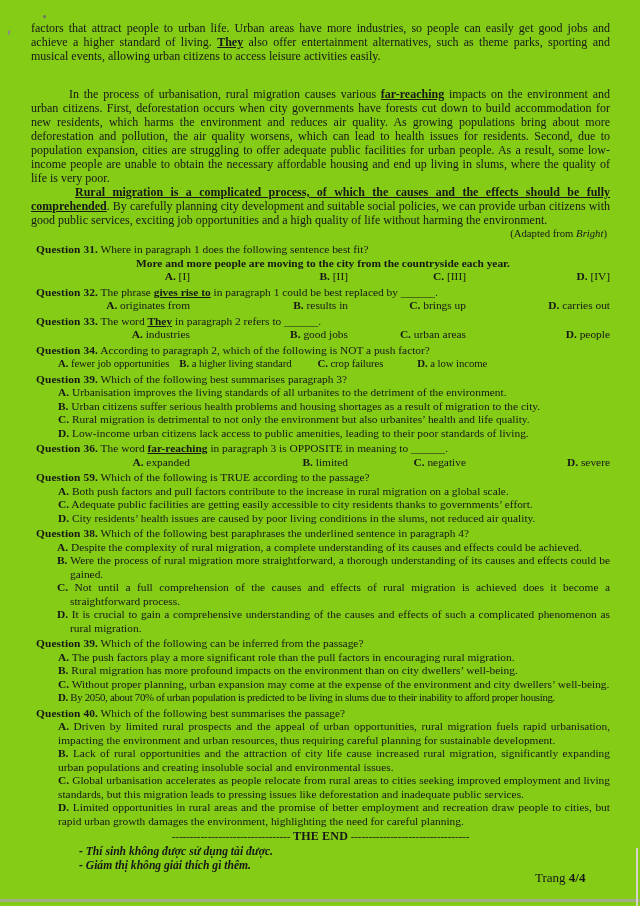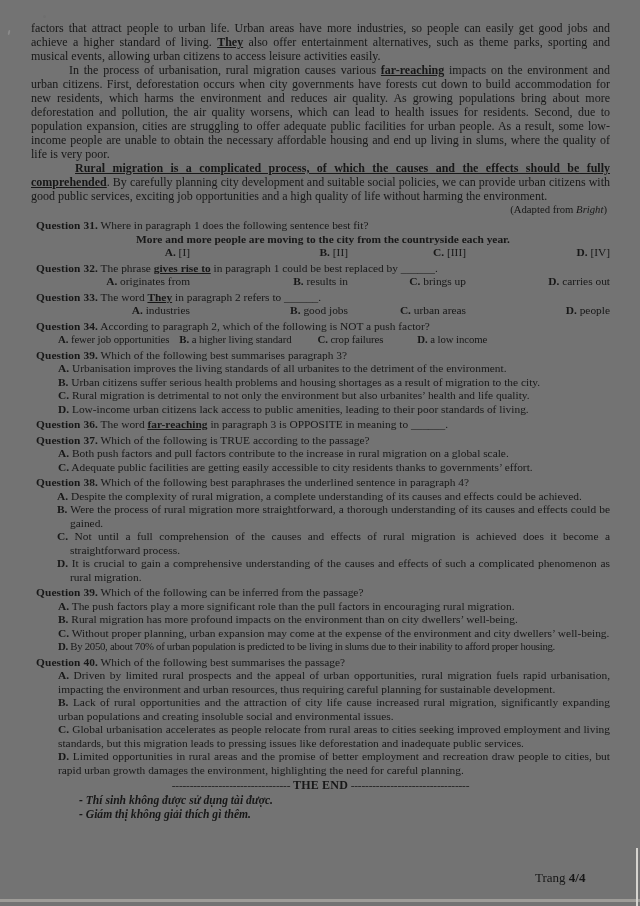--- a/index.html
+++ b/index.html
@@ -1,24 +1,24 @@
 <!DOCTYPE html>
 <html><head>
 <meta charset="utf-8">
 <style>
   html,body{margin:0;padding:0;background:#e9e9e7;}
   .page{
     position:relative;width:640px;height:906px;margin:0 auto;
-    background:#737373;color:#171717;overflow:hidden;
+    background:#84cc16;color:#171717;overflow:hidden;
     font-family:"Liberation Serif","DejaVu Serif",serif;
     box-sizing:border-box;padding:21px 30px 0 31px;
   }
   
   .para{margin:0;text-align:justify;font-size:12px;line-height:14px;}
-  .para.ind2{text-indent:38px;}
+  .para.ind2{text-indent:38px;margin-top:24px;}
   .para.ind3{text-indent:44px;}
   .bu{font-weight:bold;text-decoration:underline;}
   .source{text-align:right;font-size:10.7px;line-height:13px;padding-right:3px;}
   
   #questions{margin-left:5px;margin-top:3px;font-size:11.4px;line-height:13.5px;}
   .qblock{margin-top:2px;}
   .qstem{white-space:nowrap;}
   .qstem b{letter-spacing:.1px;}
   .qcenter{font-weight:bold;text-align:center;}
   .optrow{display:grid;grid-template-columns:132px 158px 118px auto;padding-left:22px;}
@@ -93,25 +93,32 @@
       </div>
       <div class="qblock">
         <div class="qstem"><b>Question 39.</b><span> Which of the following best summarises paragraph 3?</span></div>
         <div class="opt stack"><b>A.</b> Urbanisation improves the living standards of all urbanites to the detriment of the environment.</div>
         <div class="opt stack"><b>B.</b> Urban citizens suffer serious health problems and housing shortages as a result of migration to the city.</div>
         <div class="opt stack"><b>C.</b> Rural migration is detrimental to not only the environment but also urbanites’ health and life quality.</div>
         <div class="opt stack"><b>D.</b> Low-income urban citizens lack access to public amenities, leading to their poor standards of living.</div>
       </div>
       <div class="qblock">
         <div class="qstem"><b>Question 36.</b><span> The word </span><span class="bu">far-reaching</span><span> in paragraph 3 is OPPOSITE in meaning to </span><span>______.</span></div>
+        <div class="optrow">
+          <div class="optcell"><b>A.</b> expanded</div>
+          <div class="optcell"><b>B.</b> limited</div>
+          <div class="optcell"><b>C.</b> negative</div>
+          <div class="optcell"><b>D.</b> severe</div>
+        </div>
       </div>
       <div class="qblock">
-        <div class="qstem"><b>Question 37.</b><span> Which of the following is TRUE according to the passage?</span></div>
+        <div class="qstem"><b>Question 59.</b><span> Which of the following is TRUE according to the passage?</span></div>
         <div class="opt stack"><b>A.</b> Both push factors and pull factors contribute to the increase in rural migration on a global scale.</div>
         <div class="opt stack"><b>C.</b> Adequate public facilities are getting easily accessible to city residents thanks to governments’ effort.</div>
+        <div class="opt stack"><b>D.</b> City residents’ health issues are caused by poor living conditions in the slums, not reduced air quality.</div>
       </div>
       <div class="qblock">
         <div class="qstem"><b>Question 38.</b><span> Which of the following best paraphrases the underlined sentence in paragraph 4?</span></div>
         <div class="opt hang"><b>A.</b> Despite the complexity of rural migration, a complete understanding of its causes and effects could be achieved.</div>
         <div class="opt hang"><b>B.</b> Were the process of rural migration more straightforward, a thorough understanding of its causes and effects could be gained.</div>
         <div class="opt hang"><b>C.</b> Not until a full comprehension of the causes and effects of rural migration is achieved does it become a straightforward process.</div>
         <div class="opt hang"><b>D.</b> It is crucial to gain a comprehensive understanding of the causes and effects of such a complicated phenomenon as rural migration.</div>
       </div>
       <div class="qblock">
         <div class="qstem"><b>Question 39.</b><span> Which of the following can be inferred from the passage?</span></div>

